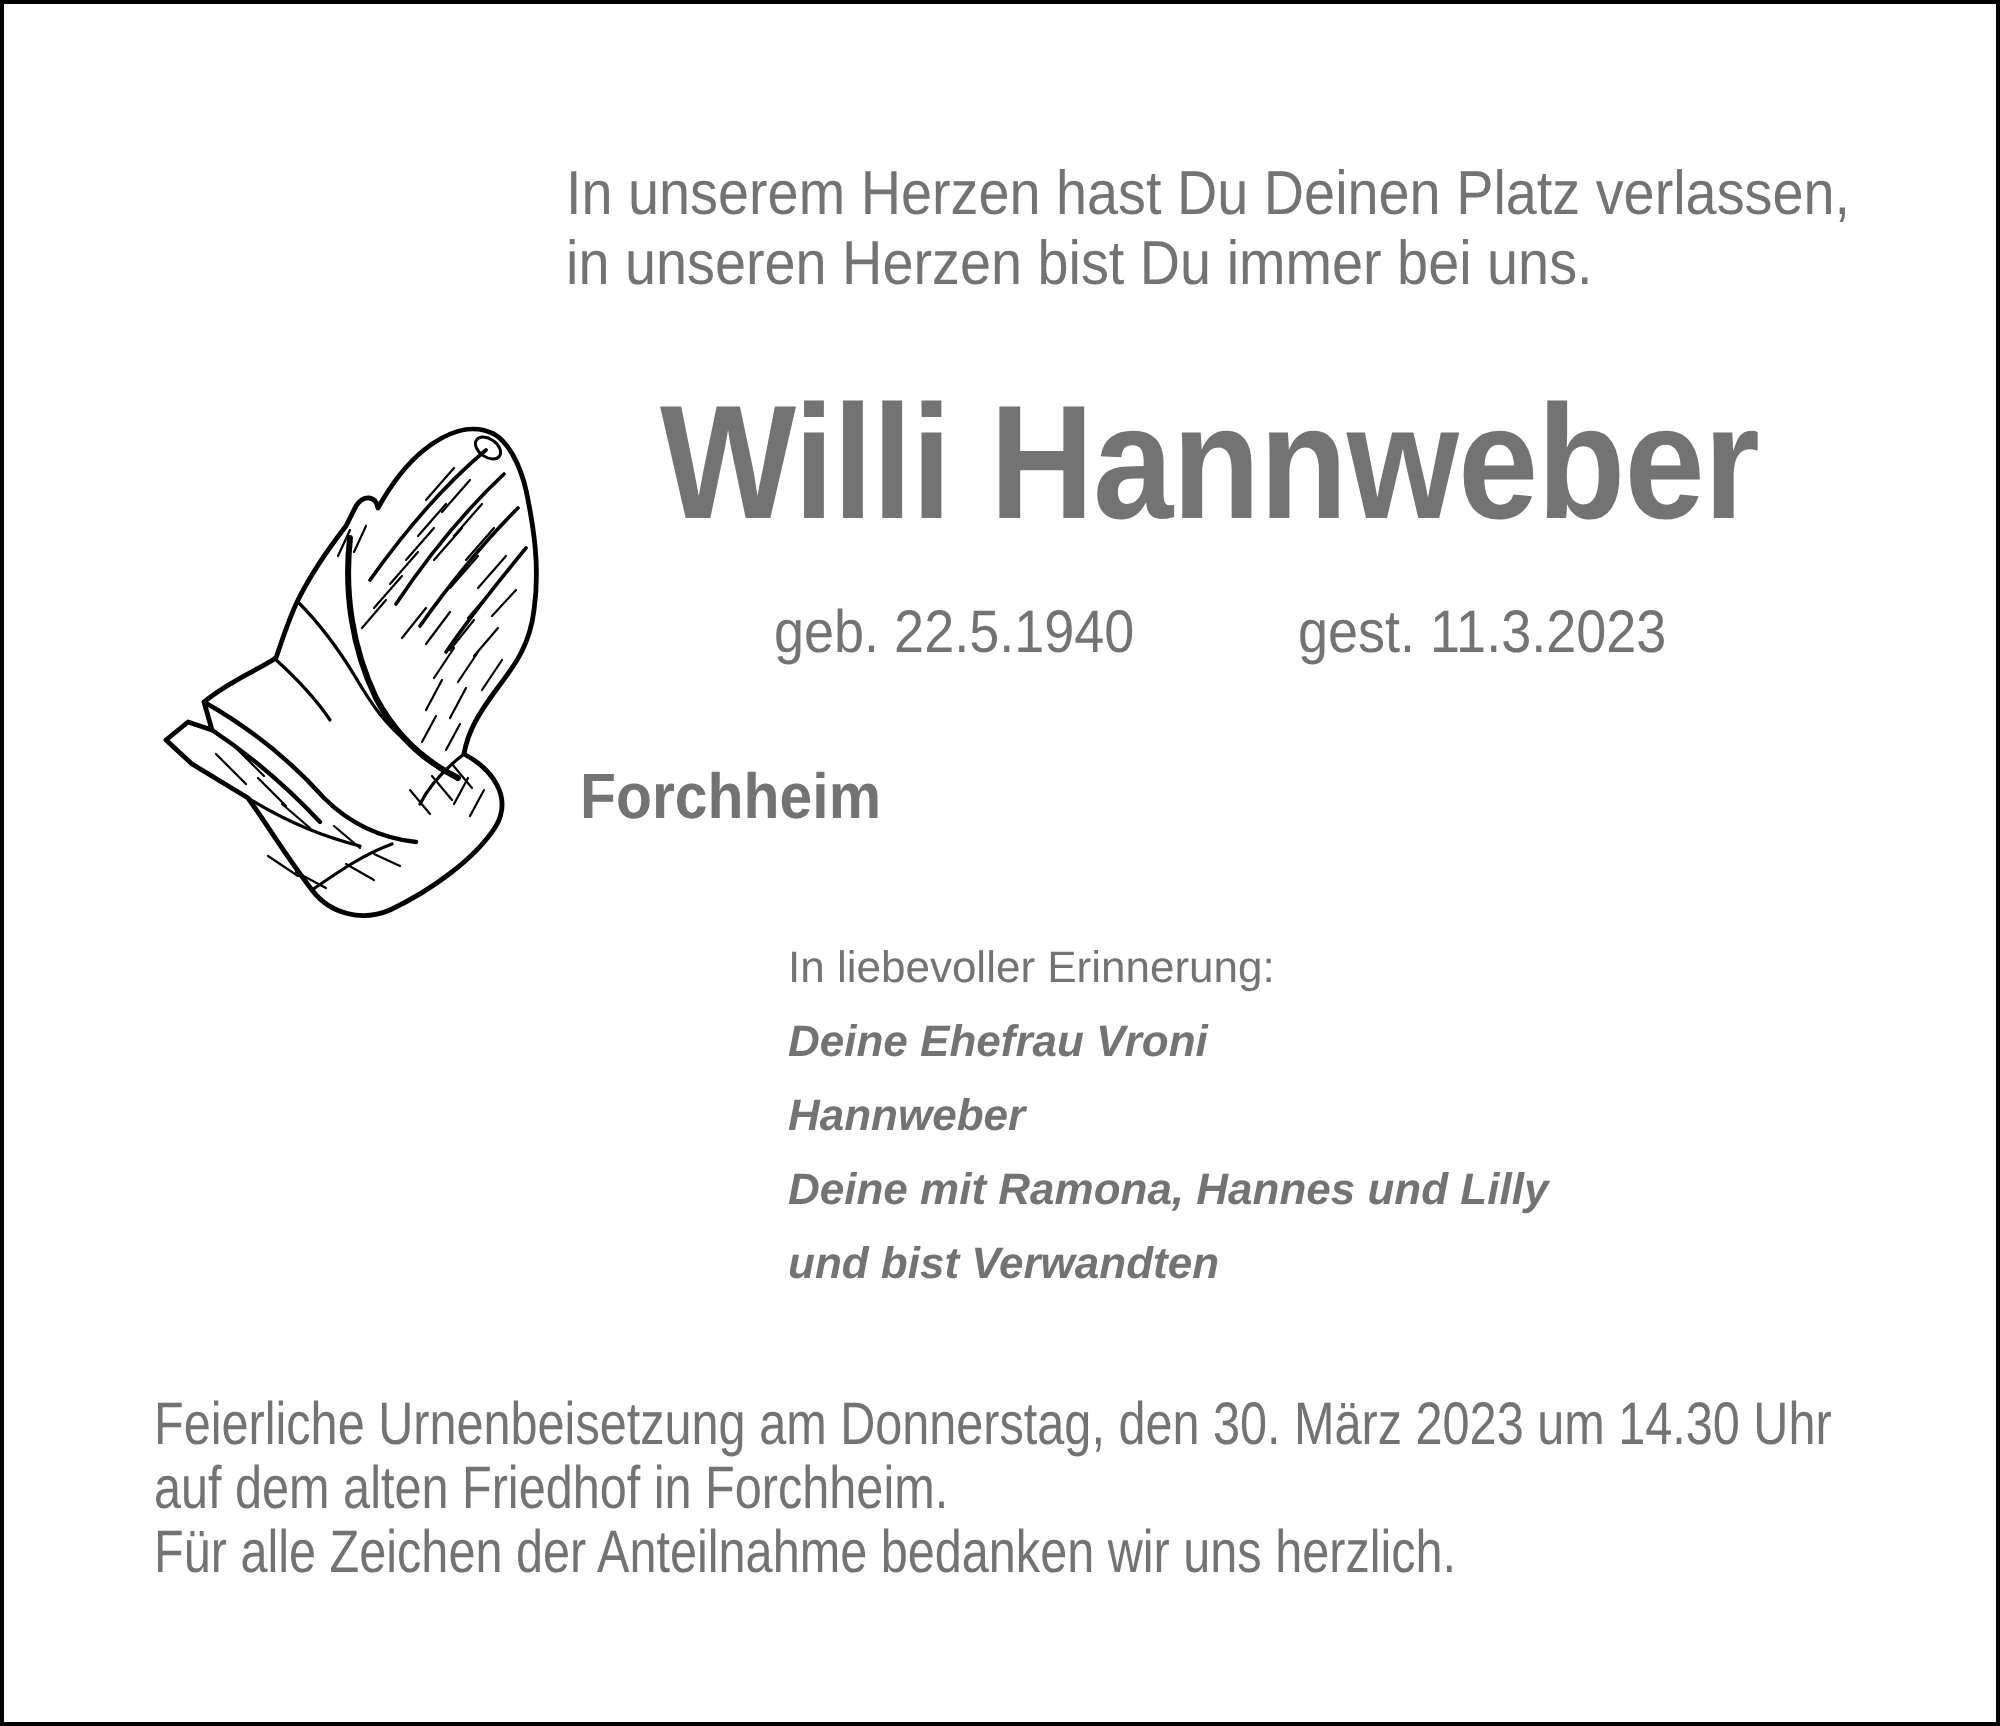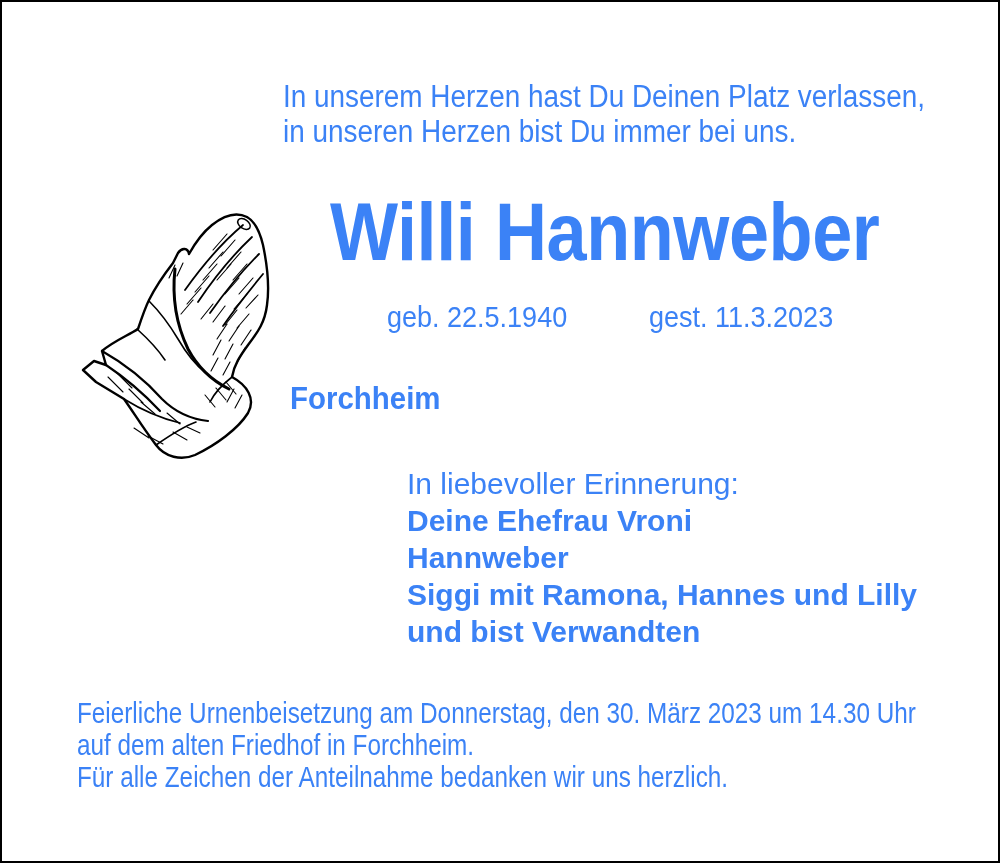--- a/index.html
+++ b/index.html
@@ -9,21 +9,21 @@
   }
   .page {
     position: relative;
     width: 1000px;
     height: 863px;
     box-sizing: border-box;
     background: #ffffff;
     border: 2px solid #000000;
     overflow: hidden;
     font-family: "Liberation Sans", sans-serif;
-    color: #3b82f6;
+    color: #737373;
   }
   .epigraph {
     position: absolute;
     left: 281px;
     top: 77px;
     font-size: 31px;
     line-height: 35px;
     white-space: nowrap;
     transform: scaleX(0.90);
     transform-origin: 0 0;
@@ -58,27 +58,27 @@
     top: 380px;
     font-size: 32px;
     font-weight: bold;
     line-height: 1;
     white-space: nowrap;
     transform: scaleX(0.92);
     transform-origin: 0 0;
   }
   .mourners {
     position: absolute;
-    left: 405px;
+    left: 392px;
     top: 463px;
-    font-size: 30px;
+    font-size: 22px;
     line-height: 37px;
     white-space: nowrap;
   }
-  .mourners .bold-line { font-weight: bold; }
+  .mourners .bold-line { font-weight: bold; font-style: italic; }
   .funeral {
     position: absolute;
     left: 75px;
     top: 695px;
     font-size: 30px;
     line-height: 32px;
     white-space: nowrap;
     transform: scaleX(0.81);
     transform-origin: 0 0;
   }
@@ -174,21 +174,21 @@
 
   <span class="date date-birth">geb. 22.5.1940</span>
   <span class="date date-death">gest. 11.3.2023</span>
 
   <div class="city">Forchheim</div>
 
   <div class="mourners">
     <div>In liebevoller Erinnerung:</div>
     <div class="bold-line">Deine Ehefrau Vroni</div>
     <div class="bold-line">Hannweber</div>
-    <div class="bold-line">Siggi mit Ramona, Hannes und Lilly</div>
+    <div class="bold-line">Deine mit Ramona, Hannes und Lilly</div>
     <div class="bold-line">und bist Verwandten</div>
   </div>
 
   <div class="funeral">
     <div>Feierliche Urnenbeisetzung am Donnerstag, den 30. März 2023 um 14.30 Uhr</div>
     <div>auf dem alten Friedhof in Forchheim.</div>
     <div>Für alle Zeichen der Anteilnahme bedanken wir uns herzlich.</div>
   </div>
 
 </div>

